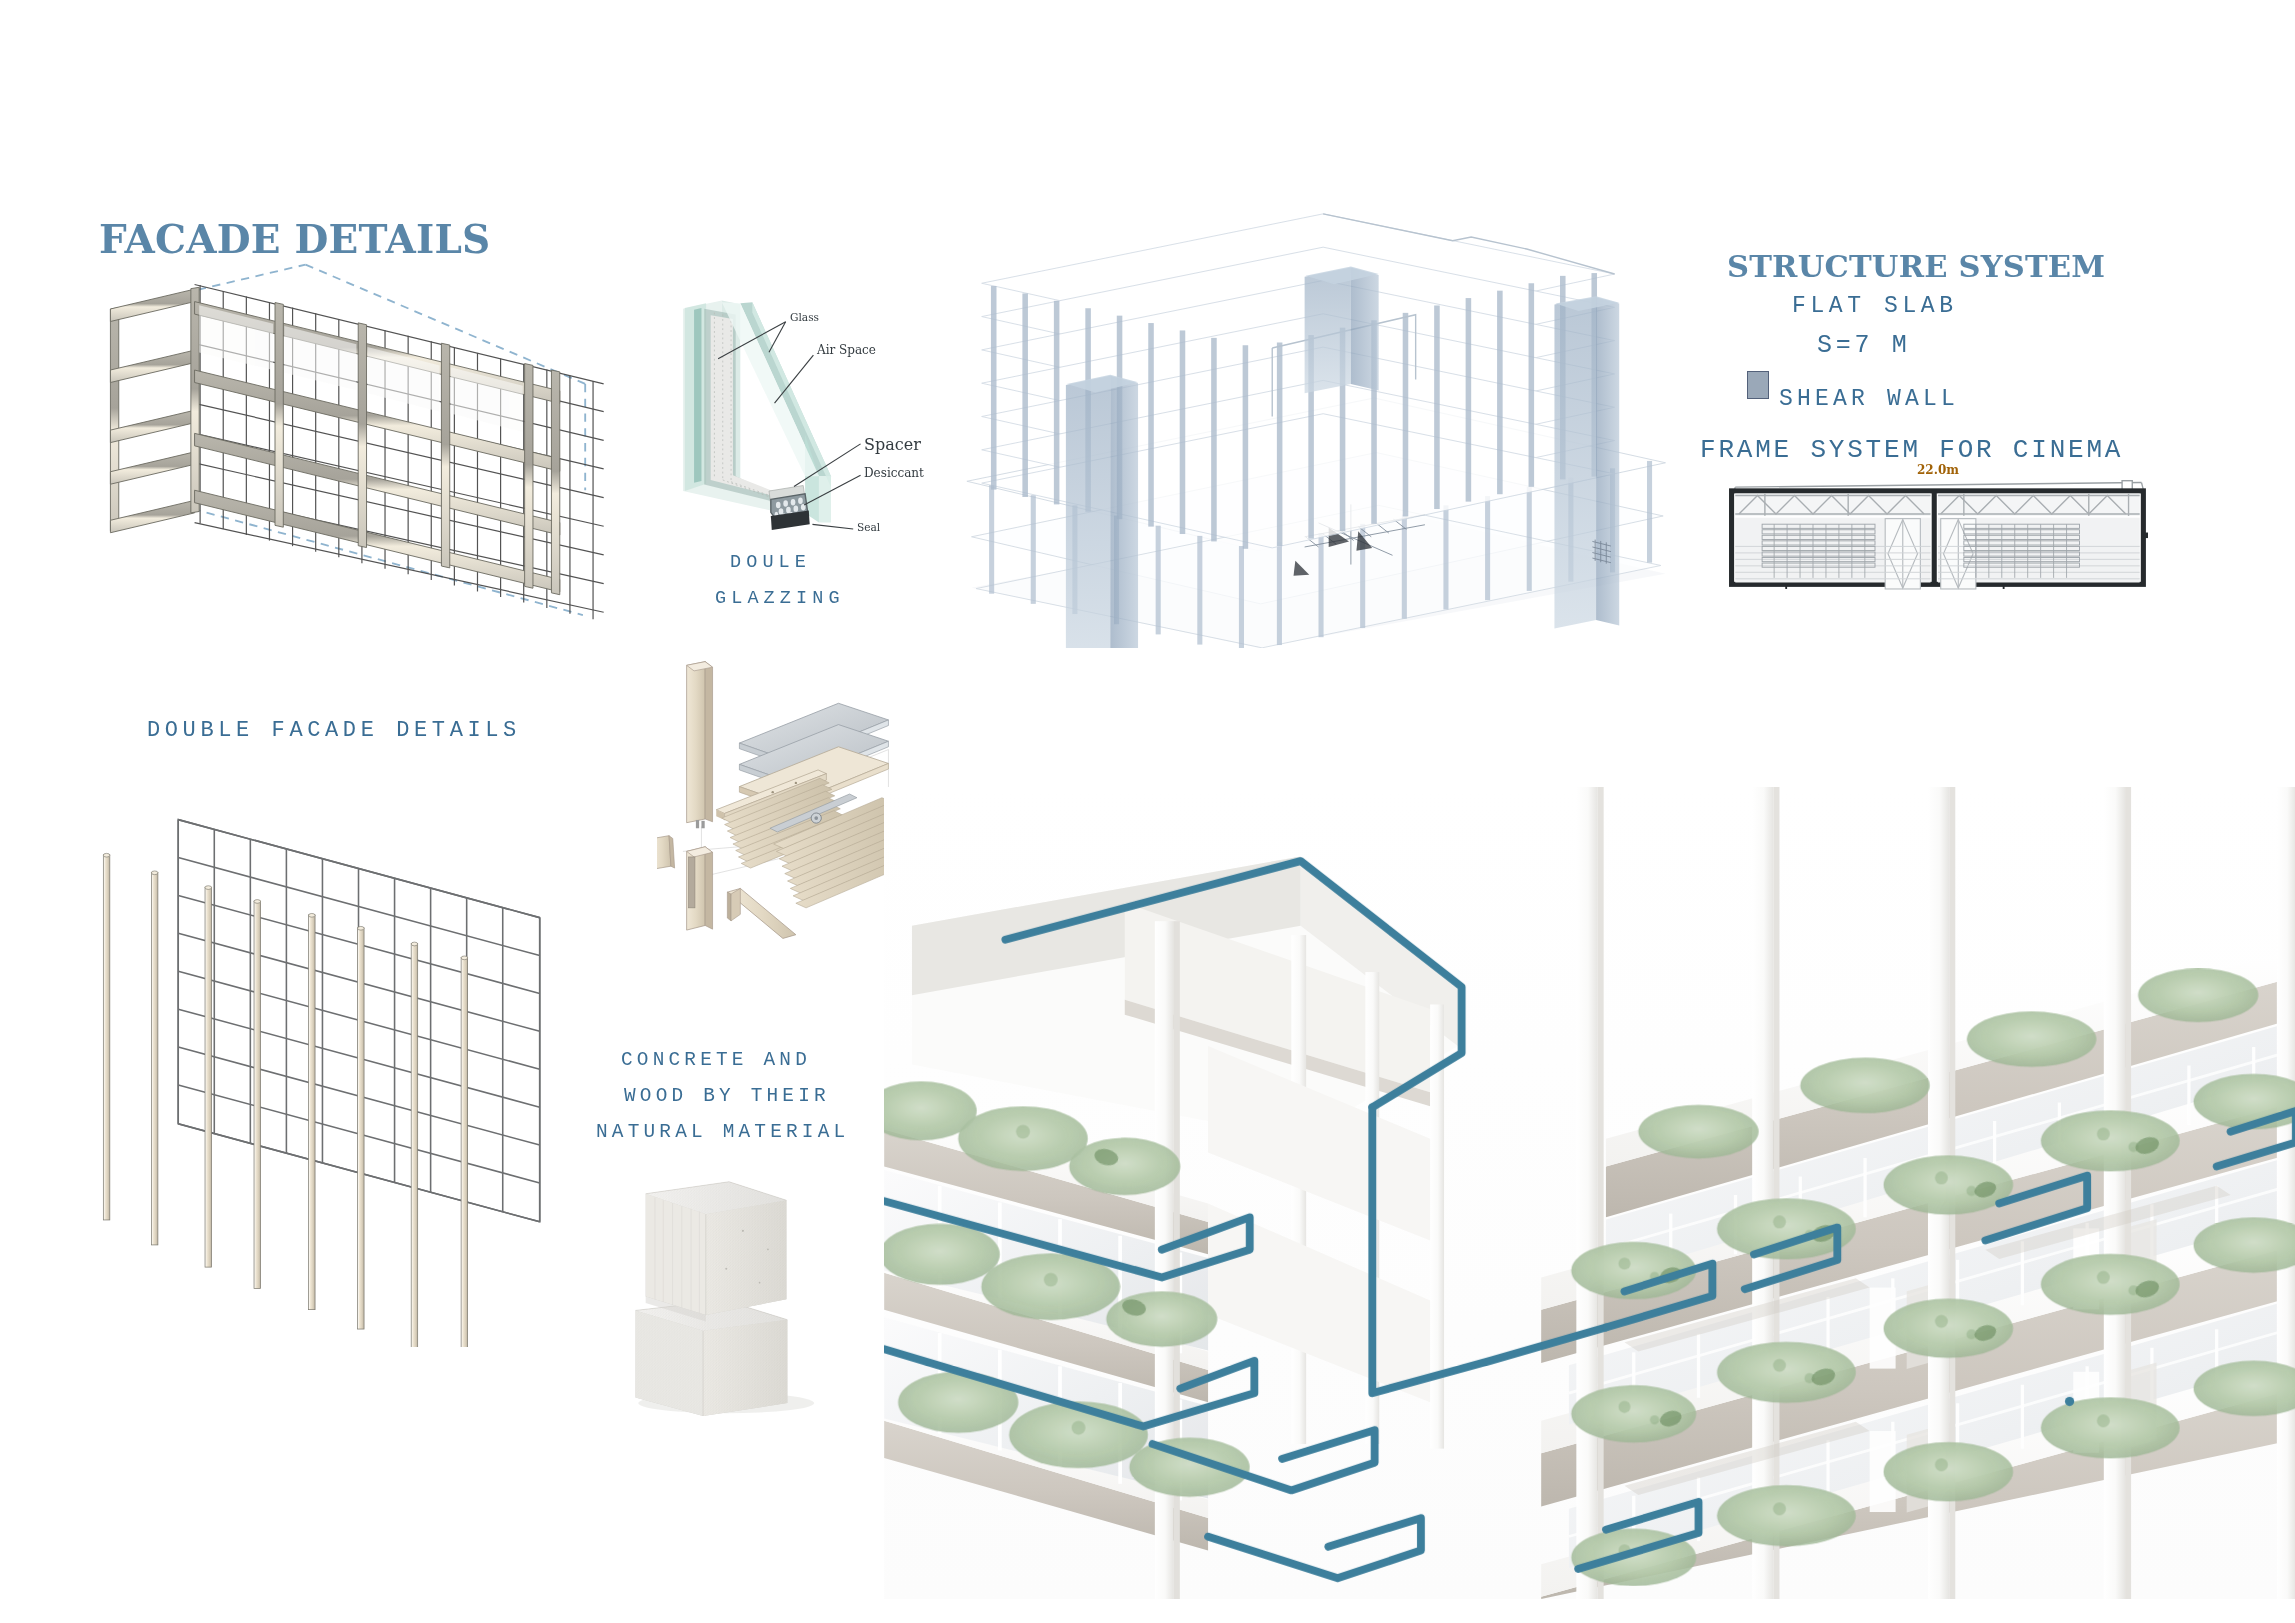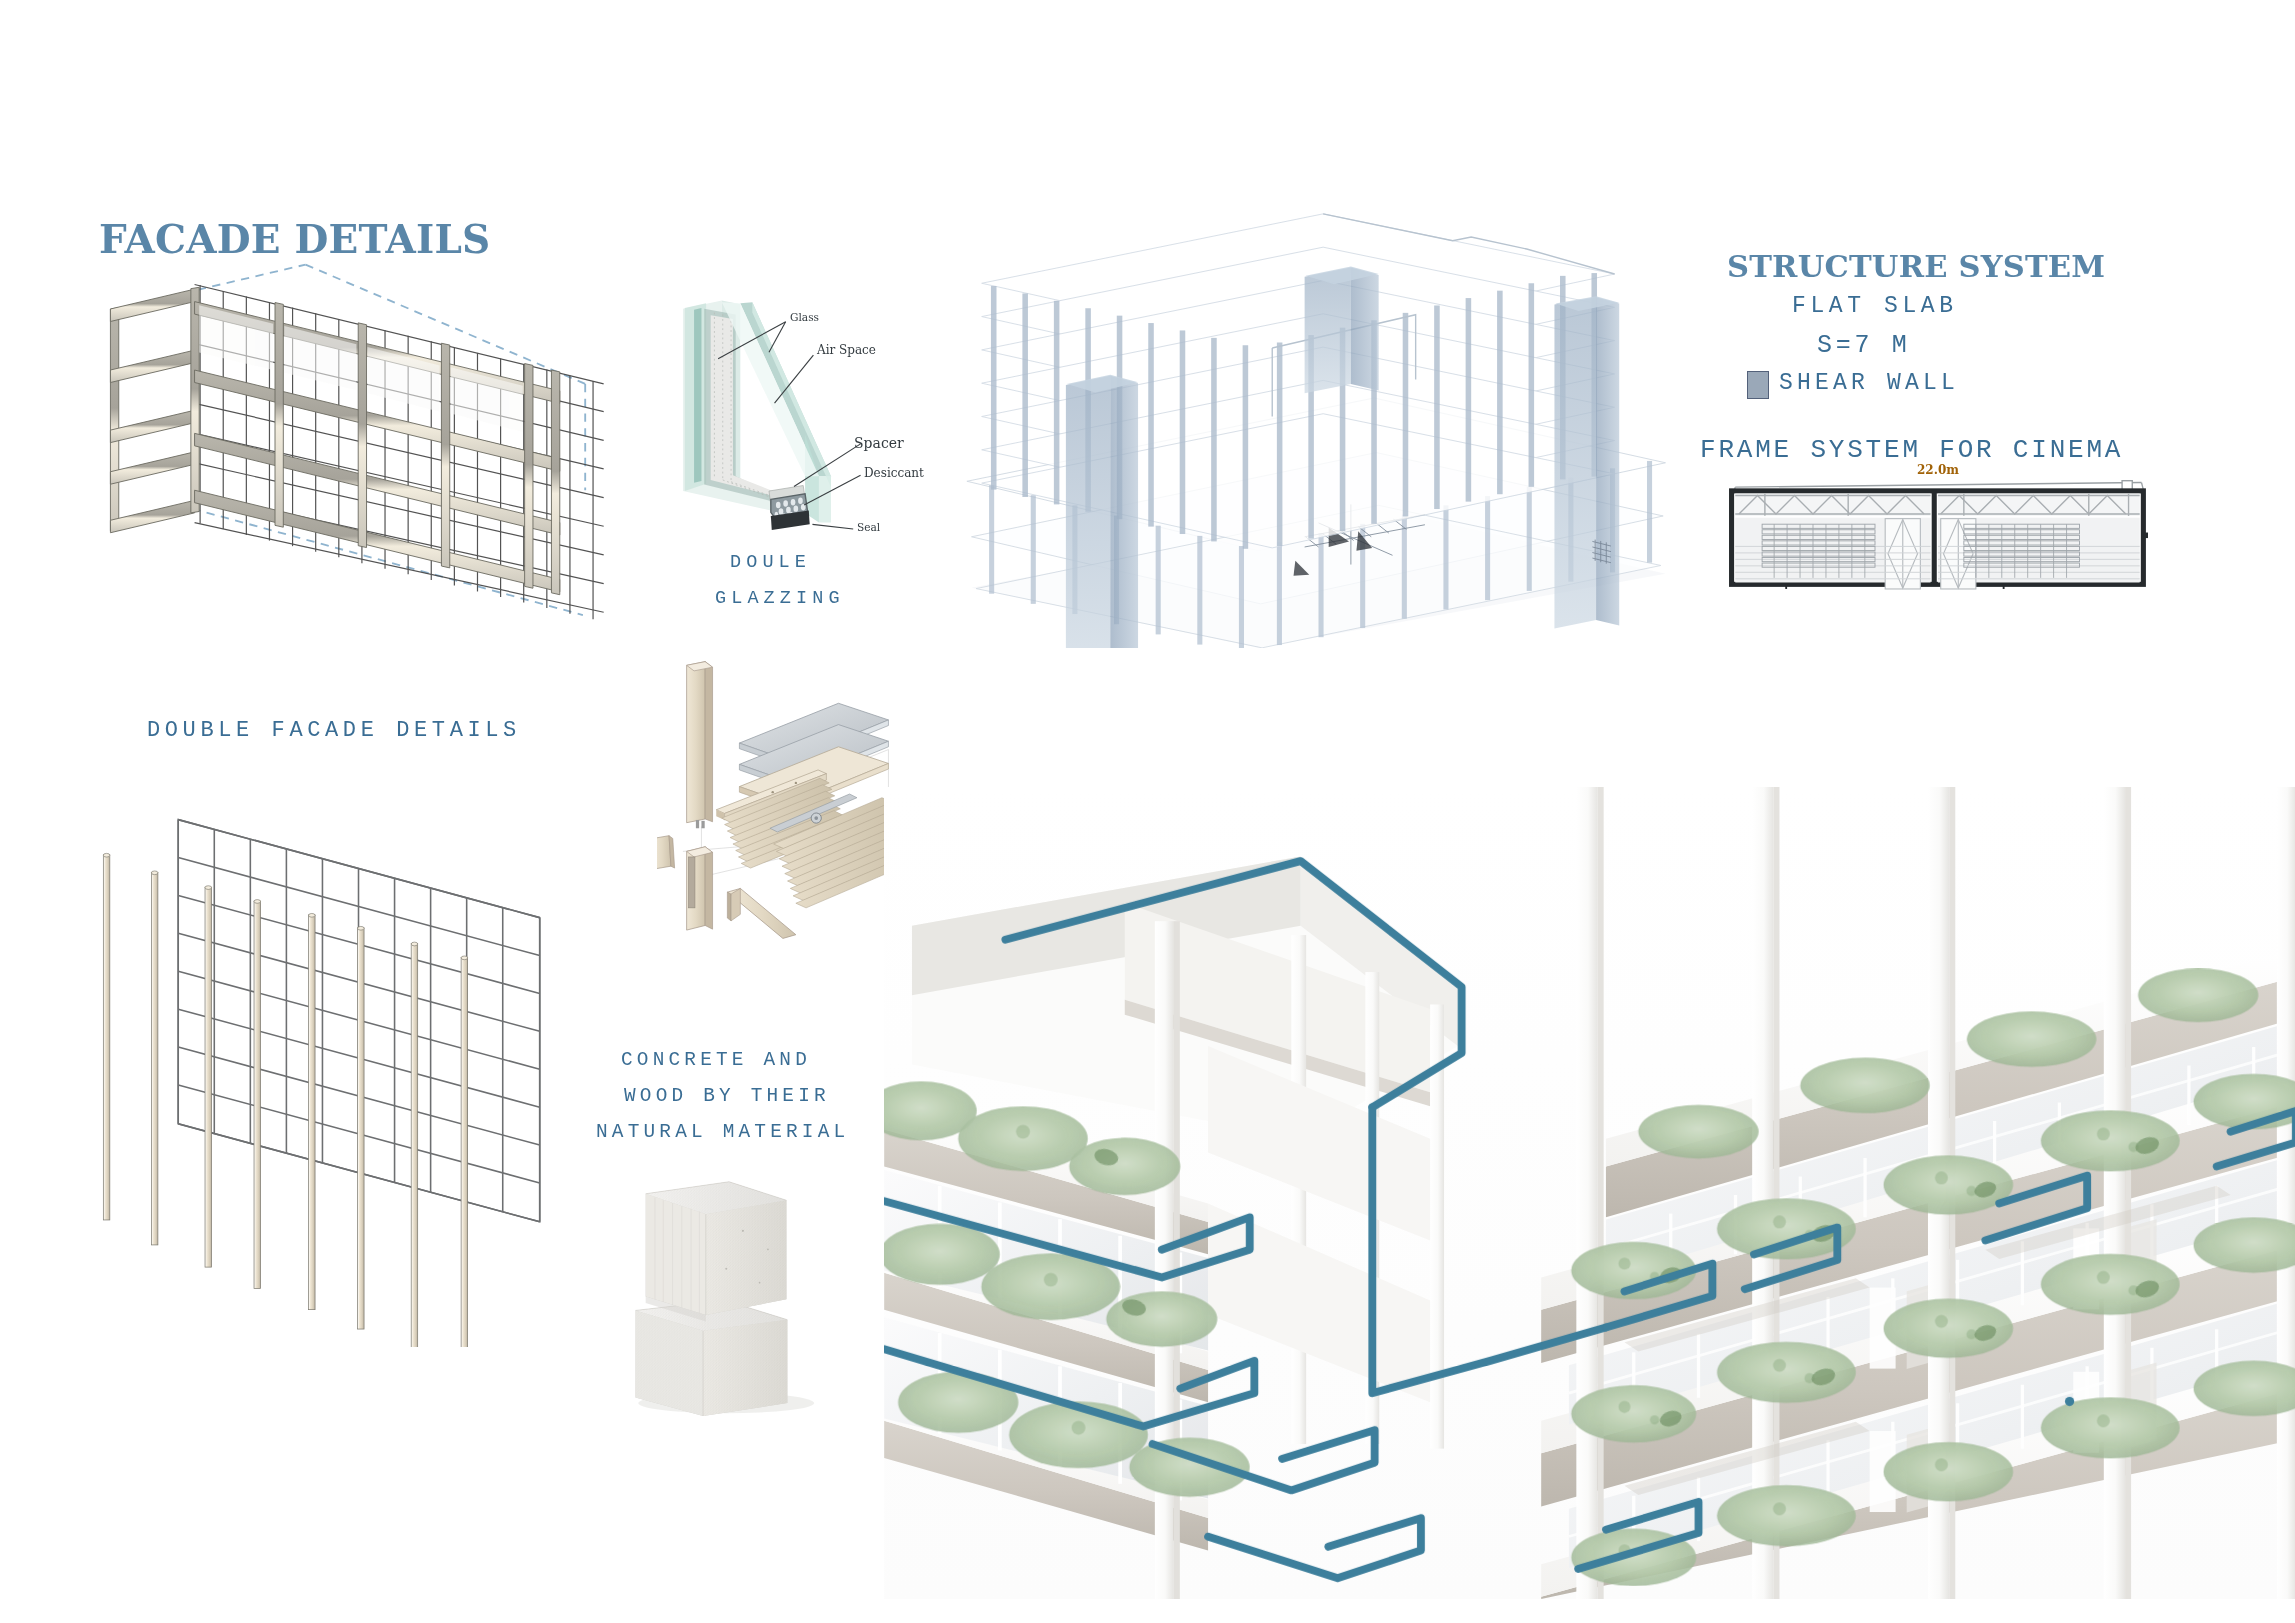--- a/index.html
+++ b/index.html
@@ -177,21 +177,21 @@
       <path d="M222,152 L258,86"></path>
       <path d="M234,262 L318,158"></path>
       <path d="M276,442 L420,350"></path>
       <path d="M298,482 L420,418"></path>
       <path d="M316,524 L404,534"></path>
     </g>
   </svg>
 
   <div class="abs tiny-serif" style="left:124px;top:29px;font-size:10.6px;">Glass</div>
   <div class="abs tiny-serif" style="left:151px;top:61px;font-size:12px;">Air Space</div>
-  <div class="abs tiny-serif" style="left:188px;top:153px;font-size:14px;">Spacer</div>
+  <div class="abs tiny-serif" style="left:198px;top:153px;font-size:16px;">Spacer</div>
   <div class="abs tiny-serif" style="left:198px;top:184px;font-size:12px;">Desiccant</div>
   <div class="abs tiny-serif" style="left:191px;top:239px;font-size:10.6px;">Seal</div>
 </div>
 
 <div class="abs label-mono" style="left:730px;top:552px;font-size:18.5px;letter-spacing:5.1px;">DOULE</div>
 <div class="abs label-mono" style="left:715px;top:588px;font-size:18.5px;letter-spacing:5.1px;">GLAZZING</div>
 
 <div class="abs" style="left:953px;top:185px;width:731px;height:463px;">
   <svg class="svgbox" width="731" height="463" viewBox="0 0 1580 1000">
     <defs>
@@ -323,21 +323,21 @@
 </div>
 
 <div class="abs title-serif" style="left:1727px;top:248px;font-size:30.5px;">STRUCTURE SYSTEM</div>
 
 <div class="abs label-mono" style="left:1792px;top:293px;font-size:23px;letter-spacing:4.6px;">FLAT SLAB</div>
 
 <div class="abs label-mono" style="left:1817px;top:331px;font-size:25px;letter-spacing:3.7px;">S=7 M</div>
 
 <div class="abs" style="left:1747px;top:371px;width:20px;height:26px;
             background:#9aa8b8;border:1.4px solid #53617a;"></div>
-<div class="abs label-mono" style="left:1779px;top:370px;font-size:23px;letter-spacing:4.2px;">SHEAR WALL</div>
+<div class="abs label-mono" style="left:1779px;top:386px;font-size:23px;letter-spacing:4.2px;">SHEAR WALL</div>
 
 <div class="abs label-mono" style="left:1700px;top:435px;font-size:26px;letter-spacing:2.8px;">FRAME SYSTEM FOR CINEMA</div>
 
 <div class="abs tiny-serif" style="left:1917px;top:463px;font-size:12px;font-weight:700;color:#a16207;">22.0m</div>
 
 <div class="abs" style="left:1725px;top:477px;width:449px;height:124px;">
   <svg class="svgbox" width="449" height="124" viewBox="0 0 970 268">
 
     <g stroke="#9aa0a4" stroke-width="3" fill="none">
       <path d="M22,22 L900,12"></path>

